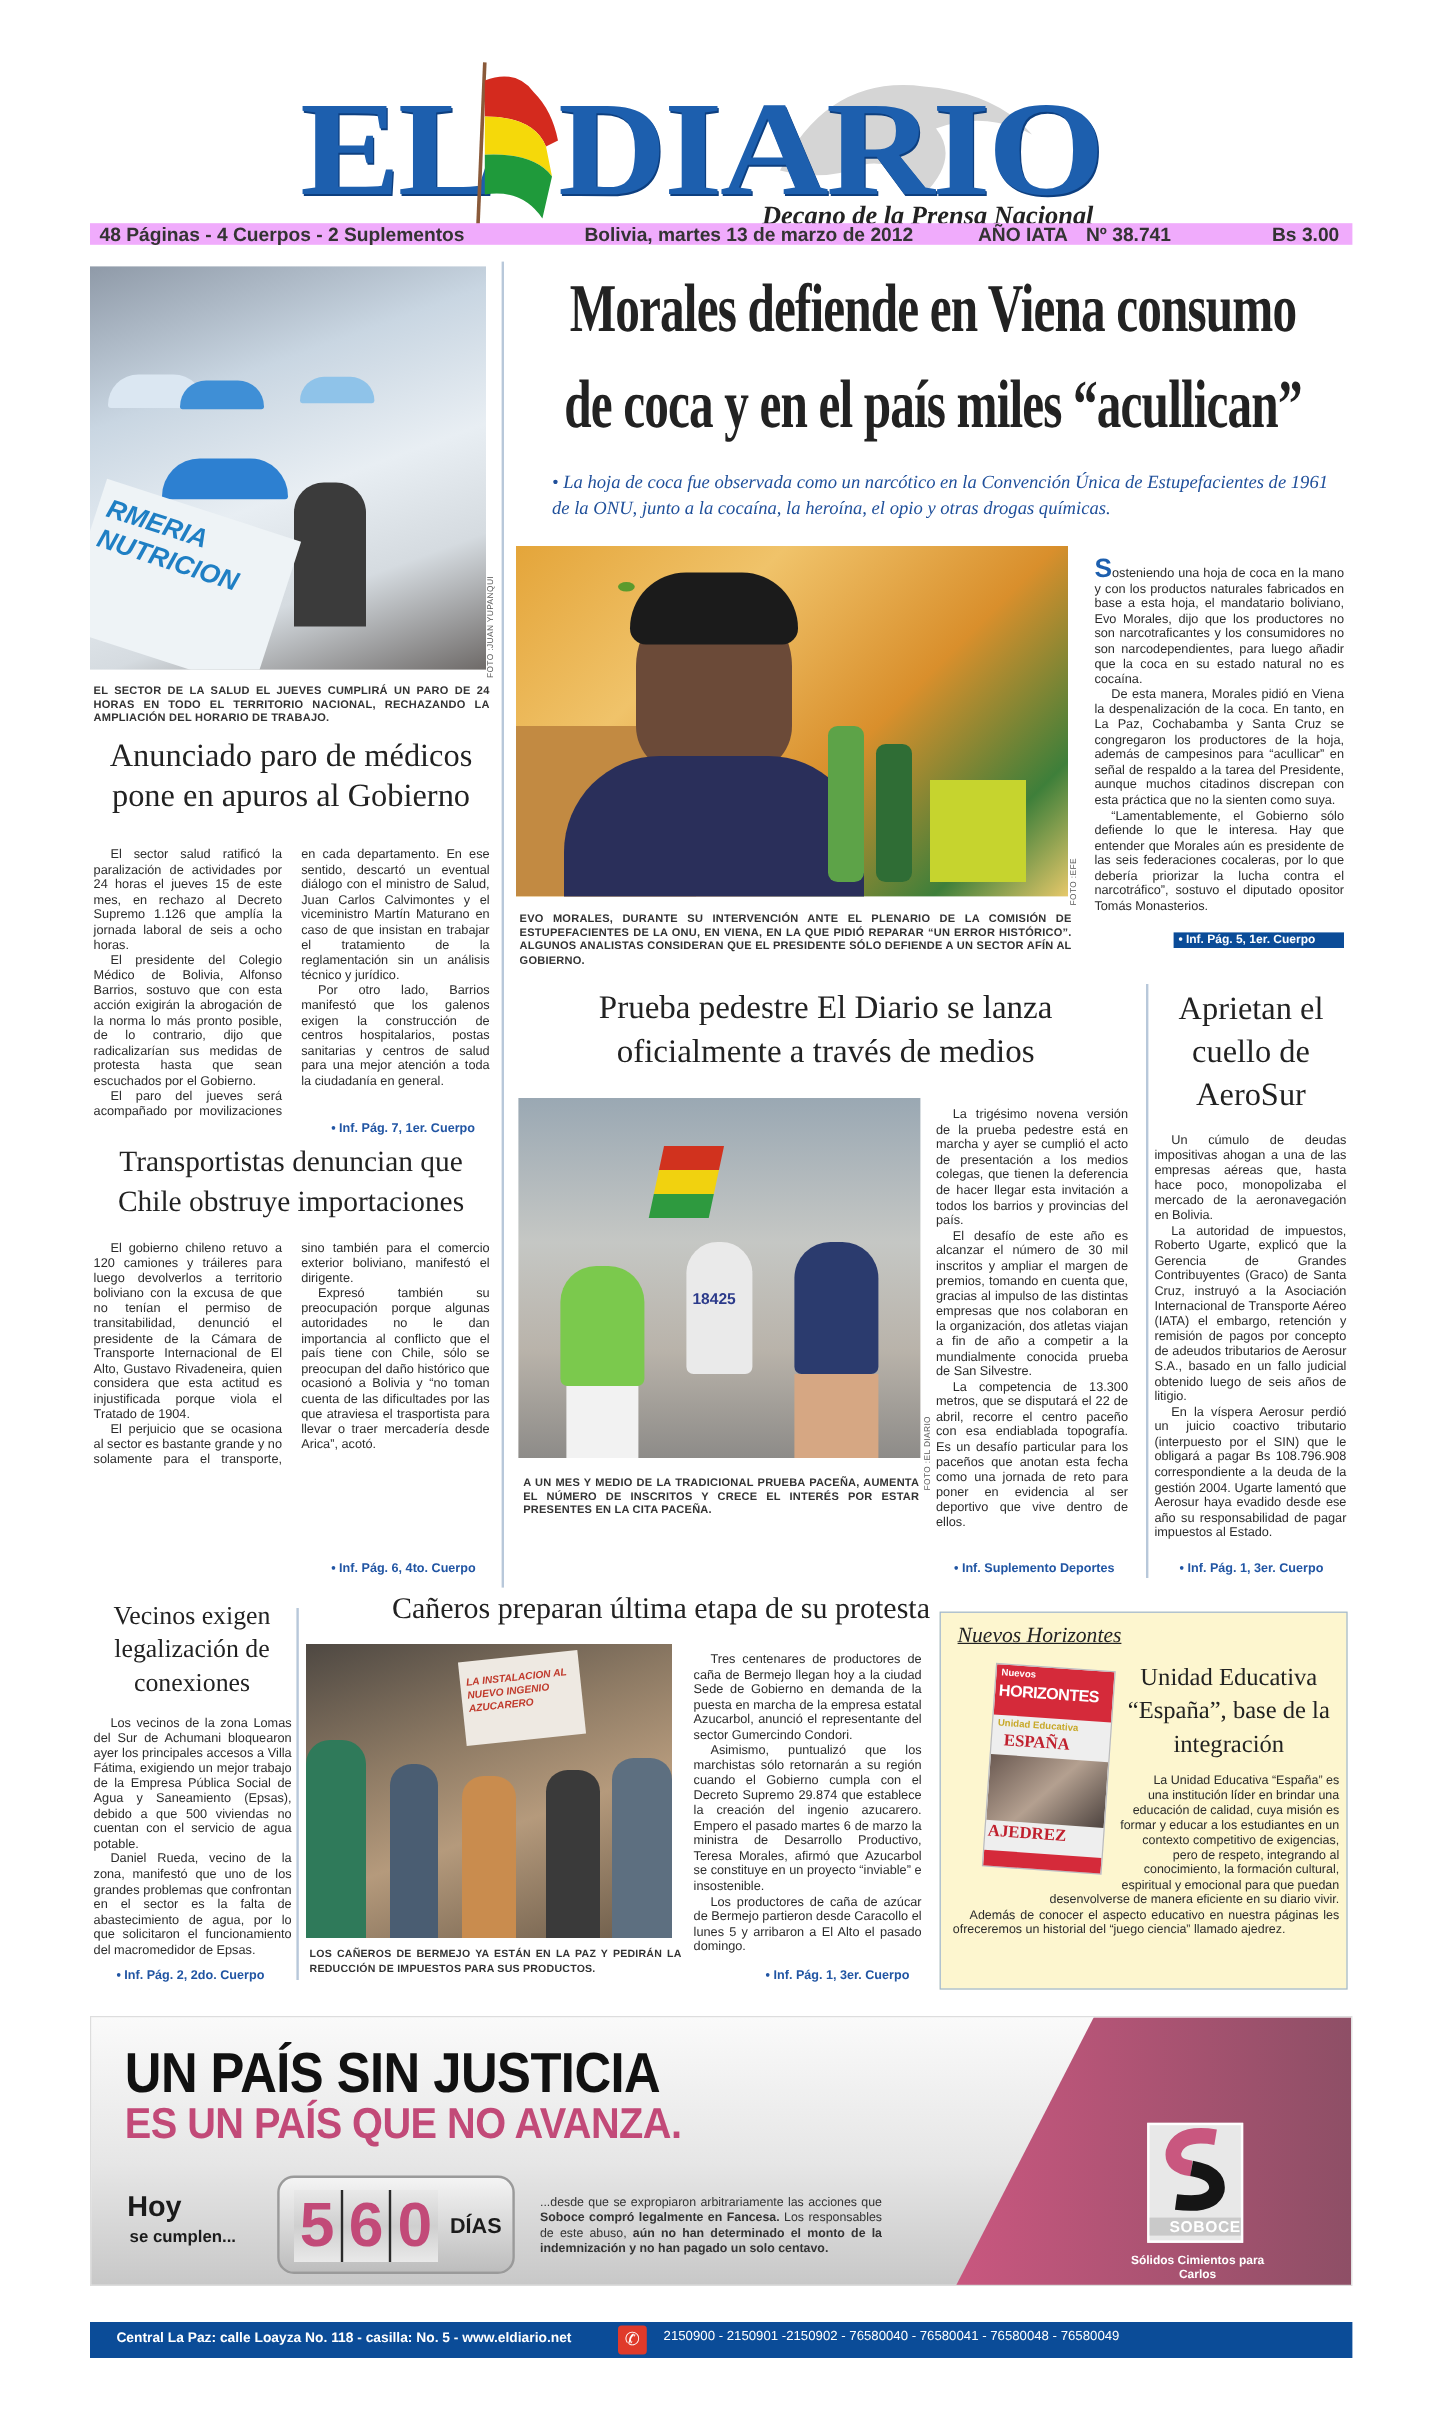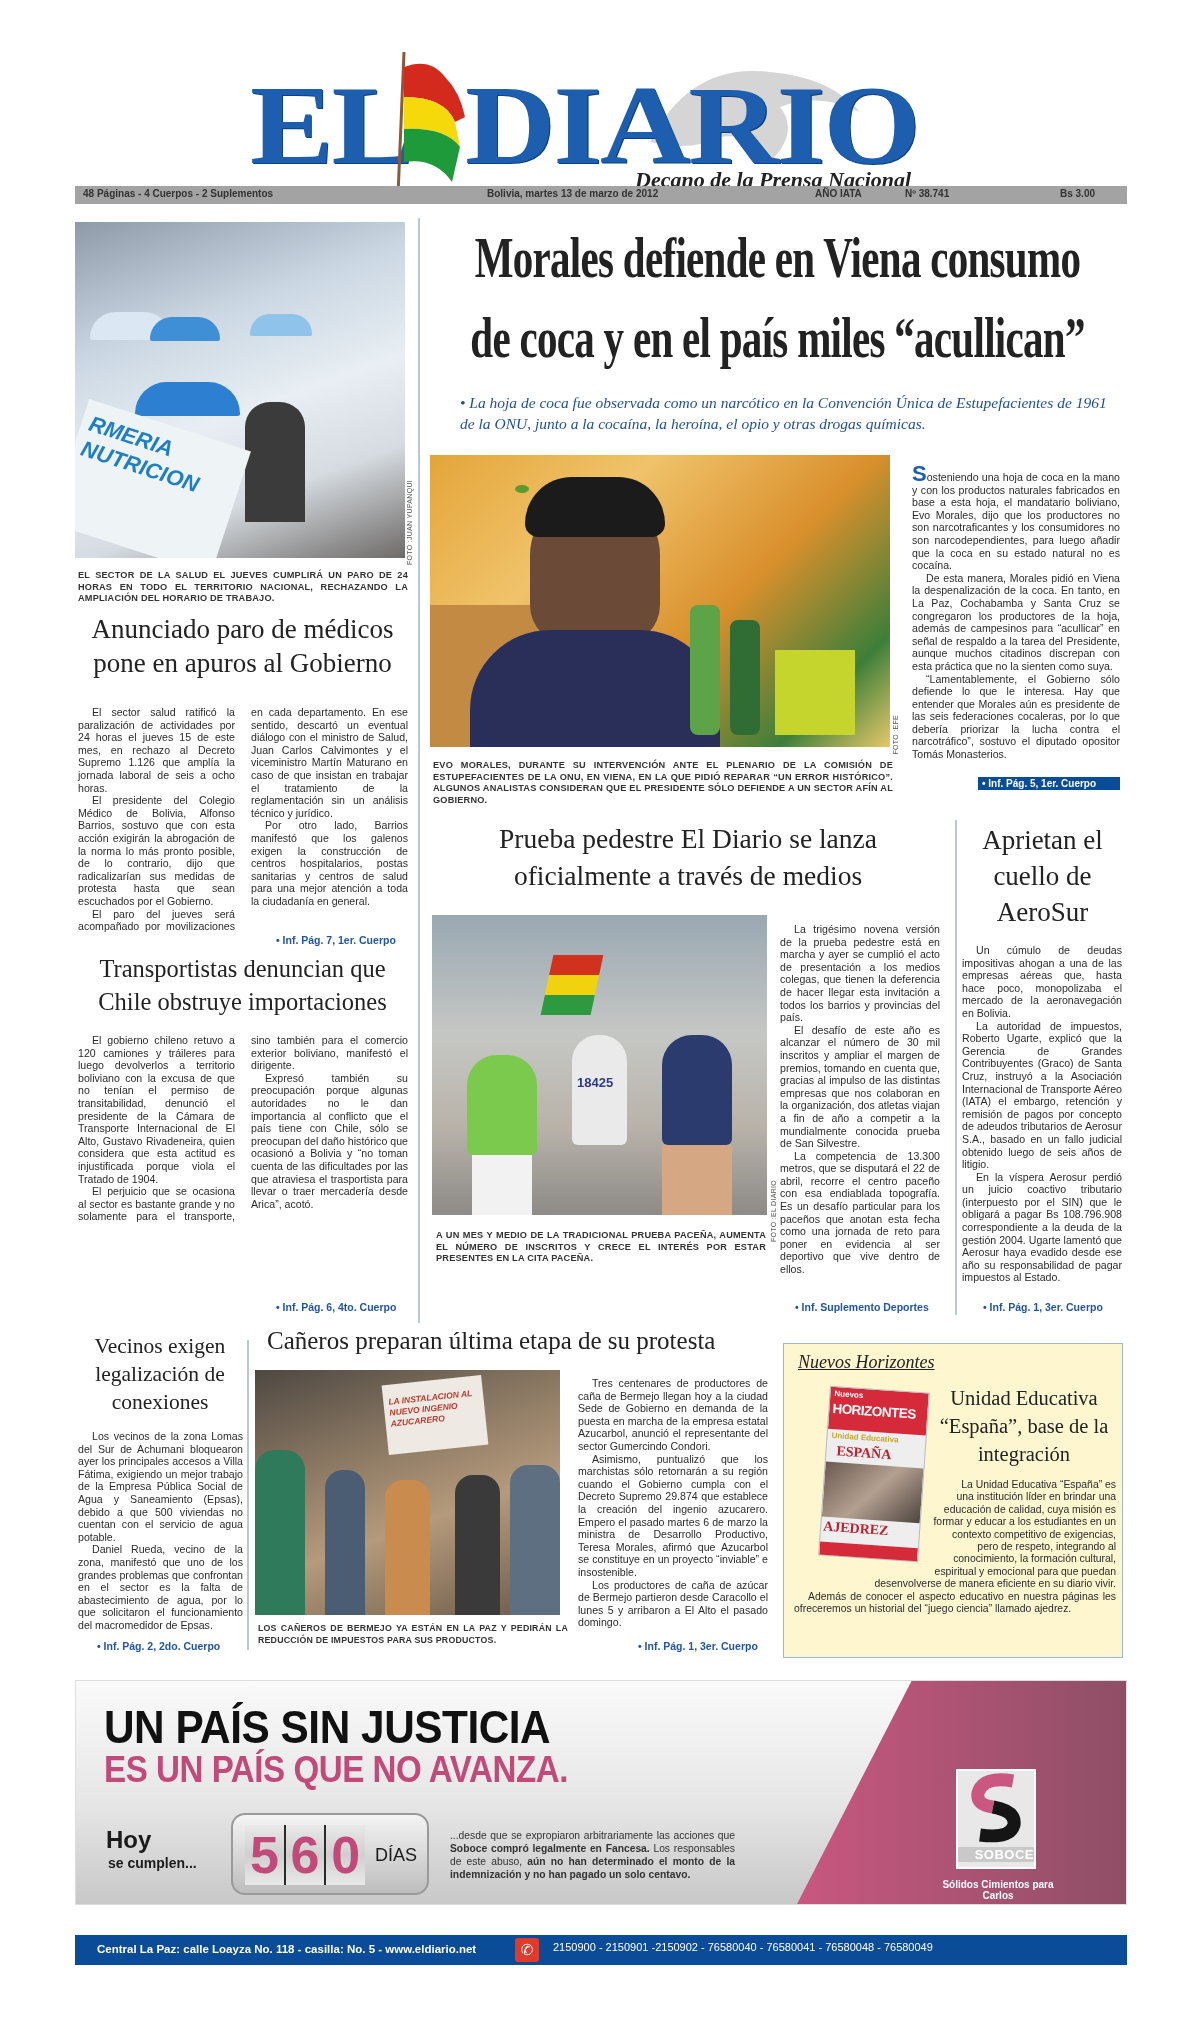--- a/index.html
+++ b/index.html
@@ -15,21 +15,21 @@
 .ref{font-size:10.5px;font-weight:bold;color:#2155a3}
 .headline{font-family:"Liberation Serif","DejaVu Serif",serif;color:#222;text-align:center;font-weight:normal}
 .vrule{position:absolute;width:2px;background:#b8c8da}
 .photo{position:absolute;overflow:hidden}
 .credit{position:absolute;font-size:7px;color:#555;writing-mode:vertical-rl;transform:rotate(180deg);letter-spacing:.3px}
 
 
 #masthead{left:250px;top:62px;width:700px;height:130px}
 .logo-letters{position:absolute;top:8px;font-family:"Liberation Serif","DejaVu Serif",serif;font-weight:bold;font-size:112px;line-height:110px;color:#1d5fae;letter-spacing:-2px;transform:scaleX(1.12);transform-origin:left top;text-shadow:1px 1px 0 #0d3f80}
 #tagline{position:absolute;left:385px;top:105px;font-family:"Liberation Serif",serif;font-style:italic;font-weight:bold;font-size:22px;color:#222}
-#info-bar{left:75px;top:186px;width:1052px;height:18px;background:#a3a3a3;font-size:10px;font-weight:bold;color:#333}
+#info-bar{left:75px;top:186px;width:1052px;height:18px;background:#f0abfc;font-size:16px;font-weight:bold;color:#333}
 #info-bar span{position:absolute;top:2px}
 
 
 #ad{left:75px;top:1680px;width:1052px;height:225px;background:linear-gradient(180deg,#fafafa 0%,#e6e6e6 55%,#c8c8c8 100%);overflow:hidden;border:1px solid #ddd}
 #ad-pink{position:absolute;right:0;top:0;width:330px;height:225px;background:linear-gradient(90deg,#c9577f,#8e4f66);clip-path:polygon(35% 0,100% 0,100% 100%,0 100%)}
 #footer{left:75px;top:1935px;width:1052px;height:30px;background:#0b4c98;color:#fff}
 </style>
 </head>
 <body>
 
@@ -140,21 +140,21 @@
 </div>
 <a class="abs ref" style="left:983px;top:1301px">• Inf. Pág. 1, 3er. Cuerpo</a>
 
 <h2 class="abs headline" style="left:75px;top:1332px;width:170px;font-size:21.5px;line-height:28px">Vecinos exigen legalización de conexiones</h2>
 <div class="abs body-text" style="left:78px;top:1430px;width:165px">
   <p>Los vecinos de la zona Lomas del Sur de Achumani bloquearon ayer los principales accesos a Villa Fátima, exigiendo un mejor trabajo de la Empresa Pública Social de Agua y Saneamiento (Epsas), debido a que 500 viviendas no cuentan con el servicio de agua potable.</p>
   <p>Daniel Rueda, vecino de la zona, manifestó que uno de los grandes problemas que confrontan en el sector es la falta de abastecimiento de agua, por lo que solicitaron el funcionamiento del macromedidor de Epsas.</p>
 </div>
 <a class="abs ref" style="left:97px;top:1640px">• Inf. Pág. 2, 2do. Cuerpo</a>
 
-<h2 class="abs headline" style="left:255px;top:1325px;width:520px;font-size:25px;line-height:32px;text-align:left;padding-left:12px">Cañeros preparan última etapa de su protesta</h2>
+<h2 class="abs headline" style="left:255px;top:1325px;width:520px;font-size:25px;line-height:32px;text-align:right;padding-left:12px">Cañeros preparan última etapa de su protesta</h2>
 <div class="photo" style="left:255px;top:1370px;width:305px;height:245px;background:linear-gradient(160deg,#4e4842 0%,#8d7a64 35%,#b59a7c 60%,#6a5a48 100%)">
   <div class="abs" style="left:130px;top:10px;width:100px;height:70px;background:#eee9e2;transform:rotate(-6deg)">
     <span class="abs" style="left:5px;top:12px;width:90px;font-size:8.5px;font-weight:bold;line-height:11px;color:#c0392b;font-style:italic">LA INSTALACION AL NUEVO INGENIO AZUCARERO</span>
   </div>
   <div class="abs" style="left:0;top:80px;width:50px;height:165px;background:#2f7a5a;border-radius:20px 20px 0 0"></div>
   <div class="abs" style="left:70px;top:100px;width:40px;height:145px;background:#4a5d72;border-radius:18px 18px 0 0"></div>
   <div class="abs" style="left:130px;top:110px;width:45px;height:135px;background:#c98c4e;border-radius:18px 18px 0 0"></div>
   <div class="abs" style="left:200px;top:105px;width:45px;height:140px;background:#3a3a3a;border-radius:18px 18px 0 0"></div>
   <div class="abs" style="left:255px;top:95px;width:50px;height:150px;background:#5d6f80;border-radius:18px 18px 0 0"></div>
 </div>
@@ -191,21 +191,21 @@
   <div class="abs" style="left:28px;top:18px;font-size:47px;font-weight:bold;color:#111;letter-spacing:-.5px;transform:scaleX(.9);transform-origin:left">UN PAÍS SIN JUSTICIA</div>
   <div class="abs" style="left:28px;top:68px;font-size:36px;font-weight:bold;color:#c24a78;letter-spacing:-.5px;transform:scaleX(.92);transform-origin:left">ES UN PAÍS QUE NO AVANZA.</div>
   <div class="abs" style="left:30px;top:145px;font-size:24px;font-weight:bold;color:#1b1b1b">Hoy</div>
   <div class="abs" style="left:32px;top:174px;font-size:14px;font-weight:bold;color:#1b1b1b">se cumplen...</div>
   <div class="abs" style="left:155px;top:132px;width:198px;height:82px;border-radius:14px;background:linear-gradient(180deg,#f4f4f4,#bdbdbd);border:2px solid #9a9a9a">
     <div class="abs" style="left:12px;top:10px;width:120px;height:60px;background:#2a2a2a;display:flex;gap:2px">
       <span style="flex:1;background:linear-gradient(180deg,#e9e9e9,#cfcfcf 50%,#e9e9e9);font-size:52px;font-weight:bold;color:#c24a78;text-align:center;line-height:60px">5</span>
       <span style="flex:1;background:linear-gradient(180deg,#e9e9e9,#cfcfcf 50%,#e9e9e9);font-size:52px;font-weight:bold;color:#c24a78;text-align:center;line-height:60px">6</span>
       <span style="flex:1;background:linear-gradient(180deg,#e9e9e9,#cfcfcf 50%,#e9e9e9);font-size:52px;font-weight:bold;color:#c24a78;text-align:center;line-height:60px">0</span>
     </div>
-    <span class="abs" style="left:142px;top:30px;font-size:18px;font-weight:normal;color:#1b1b1b">DÍAS</span>
+    <span class="abs" style="left:142px;top:30px;font-size:18px;font-weight:bold;color:#1b1b1b">DÍAS</span>
   </div>
   <p class="abs" style="left:374px;top:148px;width:285px;font-size:10.3px;line-height:13px;color:#333;text-align:justify"><span>...desde que se expropiaron arbitrariamente las acciones que </span><b>Soboce compró legalmente en Fancesa.</b><span> Los responsables de este abuso, </span><b>aún no han determinado el monto de la indemnización y no han pagado un solo centavo.</b></p>
   <div id="ad-pink"></div>
   <div class="abs" style="left:880px;top:88px;width:80px;height:100px;background:#e8e8e8;border:2px solid #fff">
     <svg width="76" height="72" viewBox="0 0 76 72">
       <path d="M55 10 Q25 5 20 22 Q18 34 35 36" stroke="#c9577f" stroke-width="13" fill="none"></path>
       <path d="M35 36 Q58 40 56 54 Q52 68 22 64" stroke="#151515" stroke-width="13" fill="none"></path>
     </svg>
     <div style="text-align:right;background:#c9c9c9;color:#fff;font-size:13px;font-weight:bold;letter-spacing:.5px">SOBOCE</div>
   </div>

